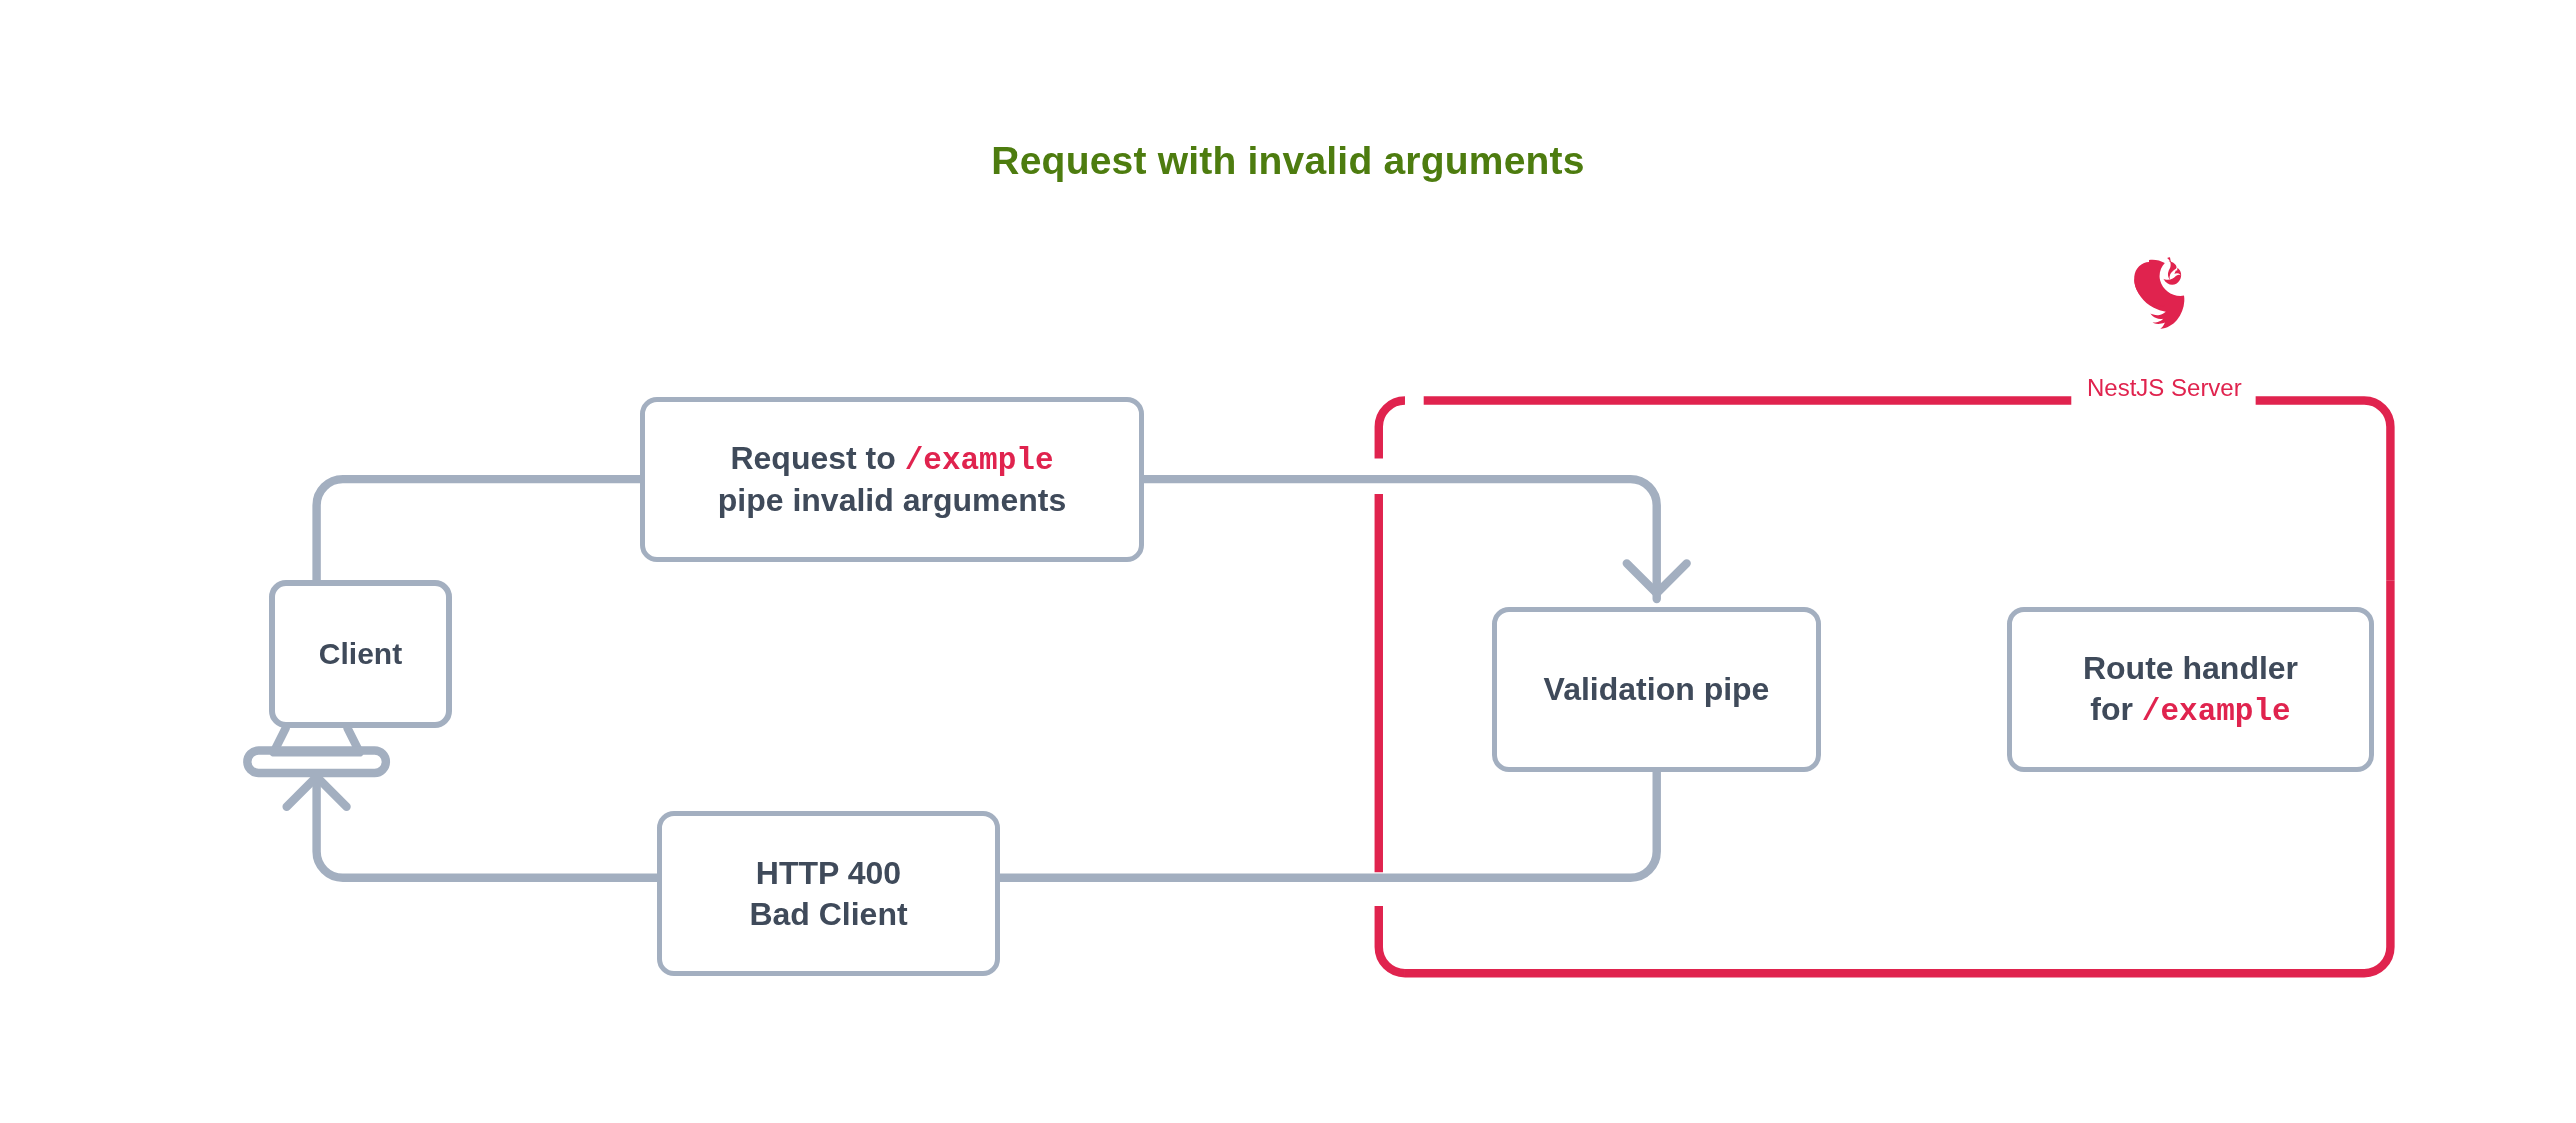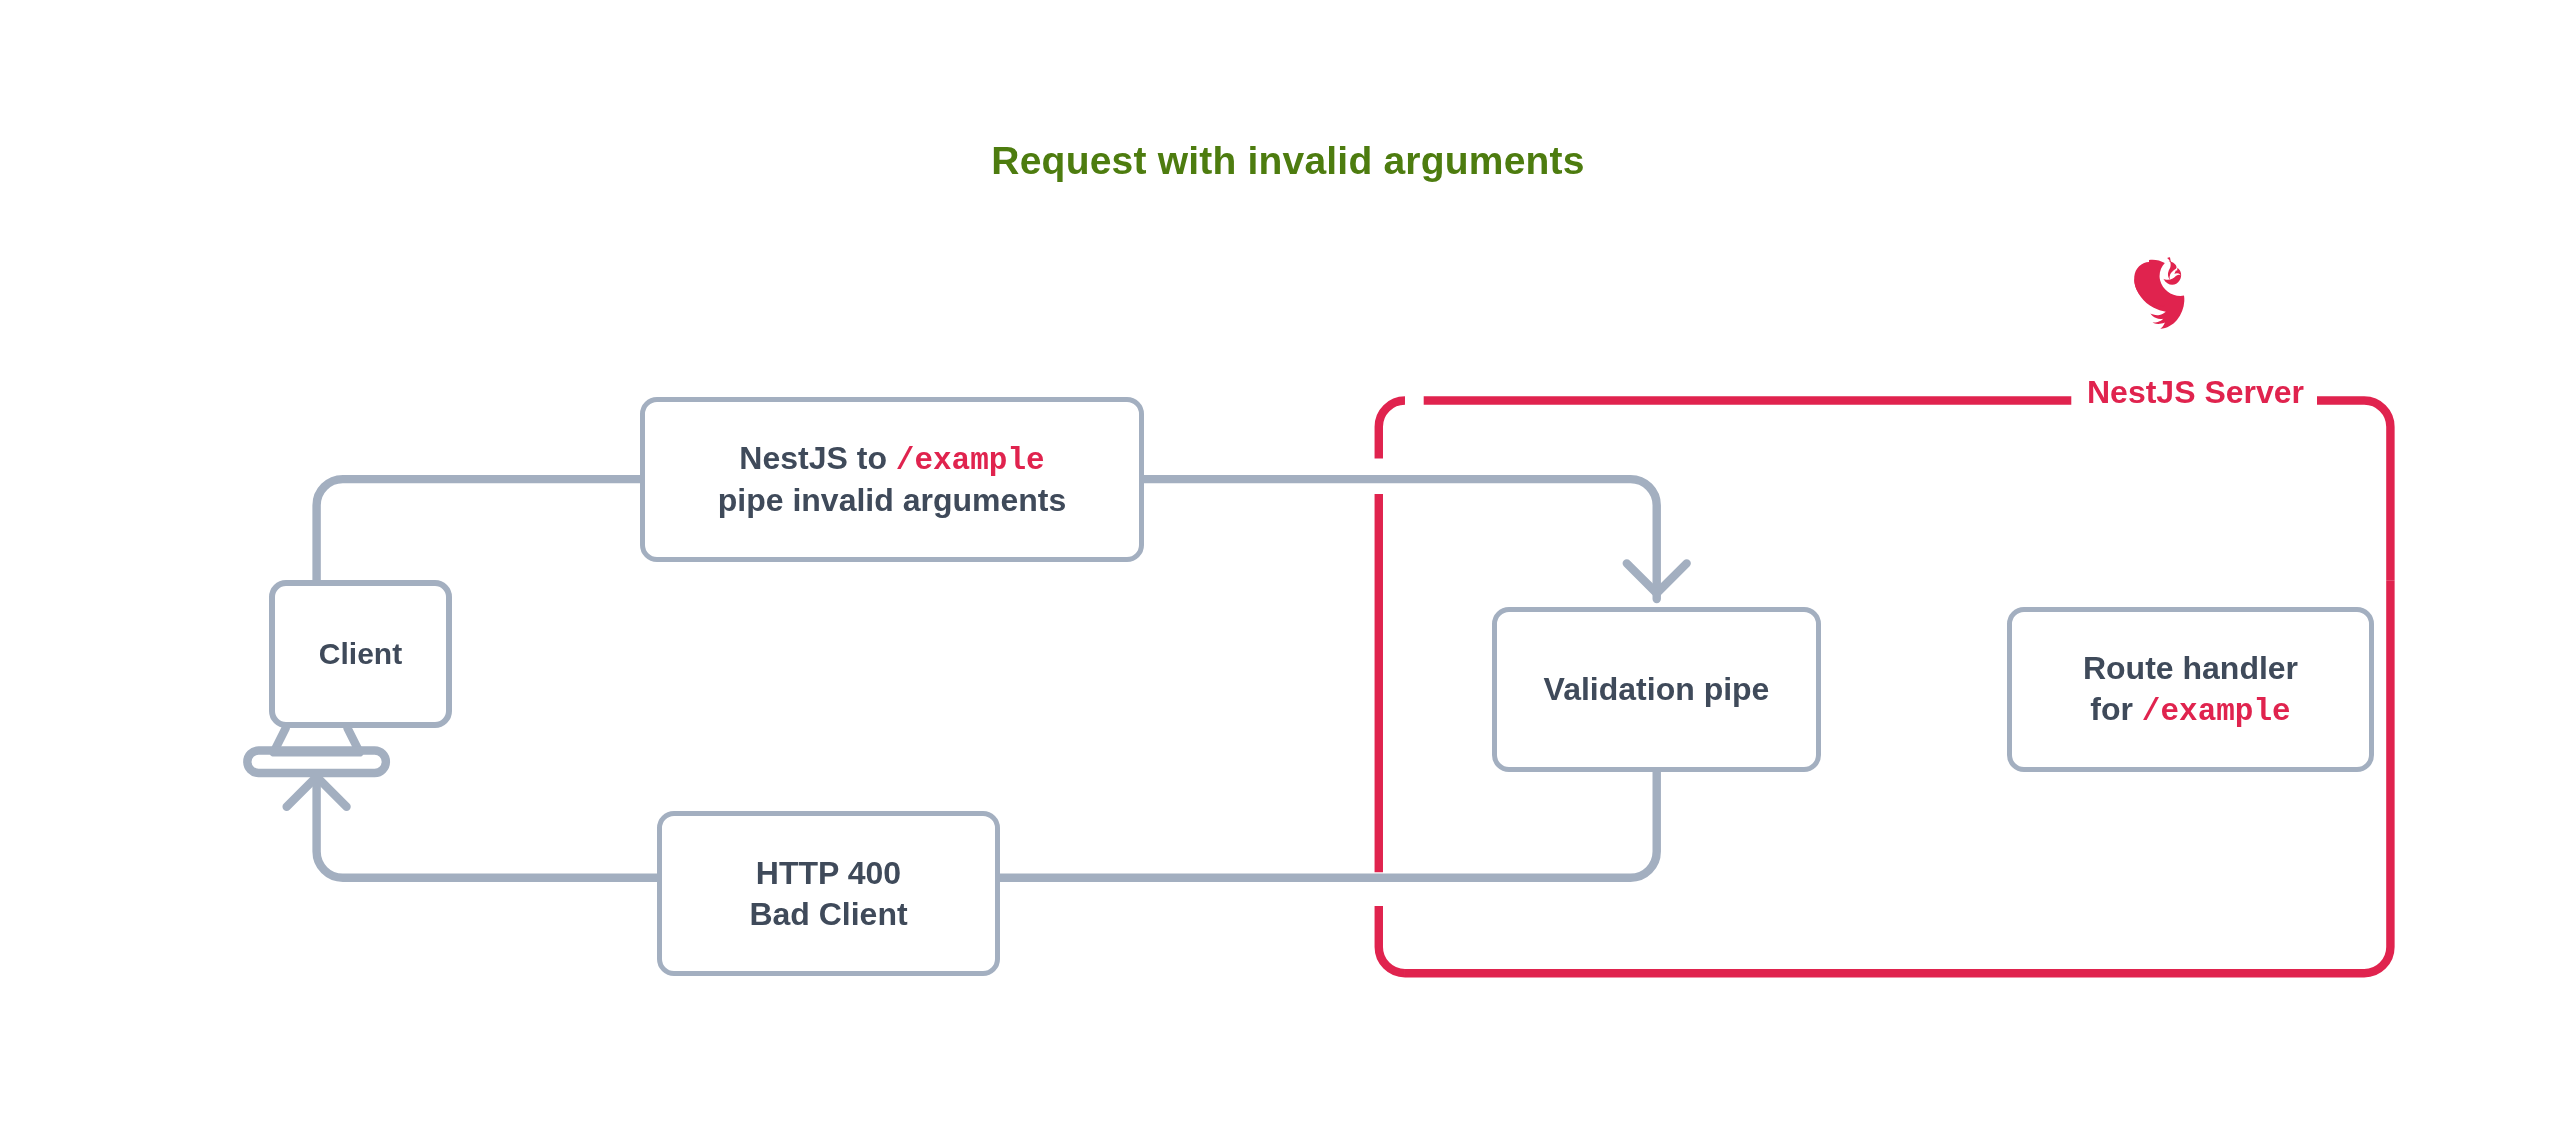--- a/index.html
+++ b/index.html
@@ -58,22 +58,22 @@
     background:#fff;
     display:flex;align-items:center;justify-content:center;
     color:#3F4A5A;font-size:30px;font-weight:bold;
     z-index:6;
     margin-left:44px;
   }
 
   .server-label{
     position:absolute;
     left:2074px;top:374px;
-    font-size:32px;
-    font-weight:bold;
+    font-size:24px;
+    font-weight:normal;
     color:#E0234E;
     white-space:nowrap;
     background:#ffffff;
     padding:0 13px;
     z-index:7;
   }
   .nest-logo{
     position:absolute;
     left:2117px;top:251px;
     width:97px;height:97px;
@@ -122,21 +122,21 @@
       <rect x="264" y="802" width="148" height="24" rx="12" ry="12"></rect>
     </g>
   </svg>
 
   <div class="monitor-screen">
     <span>Client</span>
   </div>
 
   <div class="node" style="left:640px;top:397px;width:504px;height:165px;">
     <div>
-      <span class="ln"><span>NestJS to </span><span class="code">/example</span></span>
+      <span class="ln"><span>Request to </span><span class="code">/example</span></span>
       <span class="ln">pipe invalid arguments</span>
     </div>
   </div>
 
   <div class="node" style="left:2007px;top:607px;width:367px;height:165px;">
     <div>
       <span class="ln">Route handler</span>
       <span class="ln"><span>for </span><span class="code">/example</span></span>
     </div>
   </div>

